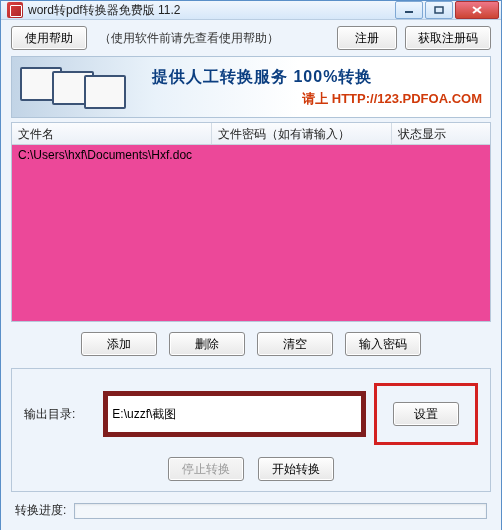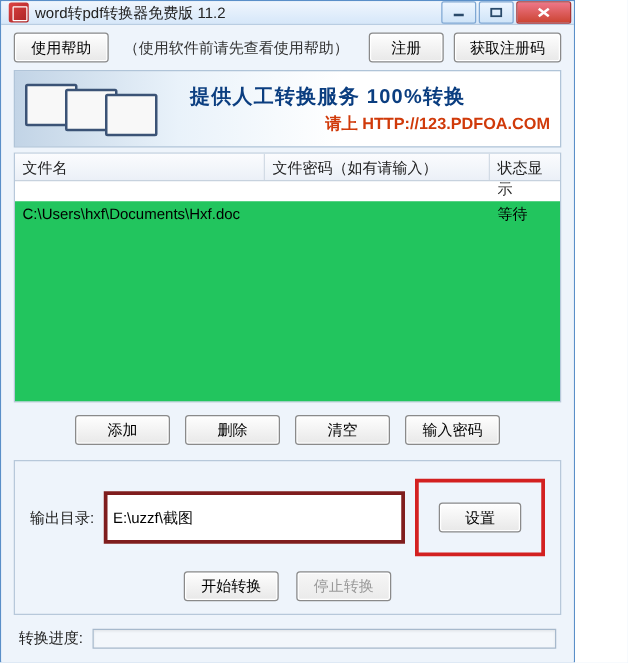--- a/index.html
+++ b/index.html
@@ -5,21 +5,21 @@
 * { box-sizing: border-box; margin: 0; padding: 0; }
 body {
   font-family: "Microsoft YaHei", Tahoma, Arial, sans-serif;
   font-size: 12px;
   background: #fff;
   width: 502px;
   height: 530px;
   overflow: hidden;
 }
 .window {
-  width: 460px;
+  width: 502px;
   height: 530px;
   border: 1px solid #5a8fc8;
   background: linear-gradient(#eaf3fc, #d8e8f8);
   display: flex;
   flex-direction: column;
 }
 .titlebar {
   height: 28px;
   background: linear-gradient(#f0f6fd, #d6e7f9);
   display: flex;
@@ -129,21 +129,21 @@
 }
 .th{
   padding:3px 6px;
   border-right:1px solid #d2dbe5;
   color:#222;
 }
 .th:last-child{border-right:none;}
 .col1{flex:0 0 200px;}
 .col2{flex:0 0 180px;}
 .col3{flex:1;}
-.tbody{flex:1; overflow:auto; background:#22c55e;margin-top:16px;}
+.tbody{flex:1; overflow:auto; background:#ec4899;}
 .trow{display:flex; height:20px; align-items:center;}
 .td{padding:2px 6px; white-space:nowrap; overflow:hidden; text-overflow:ellipsis;}
 
 .midbtns{
   display:flex;
   gap:12px;
   justify-content:center;
   padding:10px 0 6px 0;
 }
 
@@ -155,24 +155,25 @@
 }
 .outrow{
   display:flex;
   align-items:center;
   gap:8px;
 }
 .outlabel{color:#222; white-space:nowrap;}
 .outinput{
   flex:1;
   height:20px;
-  border:3px solid #7f1d1d;
+  border:5px solid #7f1d1d;
   background:#fff;
   padding:18px 4px;
   font-size:12px;
+  margin-left:20px;
 }
 .highlight-box{
   border:3px solid #d32020;
   padding:16px;
 }
 .convrow{
   display:flex;
   gap:14px;
   justify-content:center;
   margin-top:12px;
@@ -247,43 +248,42 @@
     <div class="table-wrap">
       <div class="thead">
         <div class="th col1">文件名</div>
         <div class="th col2">文件密码（如有请输入）</div>
         <div class="th col3">状态显示</div>
       </div>
       <div class="tbody">
         <div class="trow">
           <div class="td col1">C:\Users\hxf\Documents\Hxf.doc</div>
           <div class="td col2"></div>
-          <div class="td col3">等待</div>
         </div>
       </div>
     </div>
 
     <div class="midbtns">
       <button class="btn">添加</button>
       <button class="btn">删除</button>
       <button class="btn">清空</button>
       <button class="btn">输入密码</button>
     </div>
 
     <div class="group">
       <div class="outrow">
         <span class="outlabel">输出目录:</span>
         <input class="outinput" value="E:\uzzf\截图" style="">
         <span class="highlight-box">
           <button class="btn" style="min-width:66px">设置</button>
         </span>
       </div>
       <div class="convrow">
+        <button class="btn" disabled="">停止转换</button>
         <button class="btn">开始转换</button>
-        <button class="btn" disabled="">停止转换</button>
       </div>
     </div>
 
     <div class="progress-row">
       <span class="progress-label">转换进度:</span>
       <div class="progress-bar"></div>
     </div>
 
   </div>
 </div>

